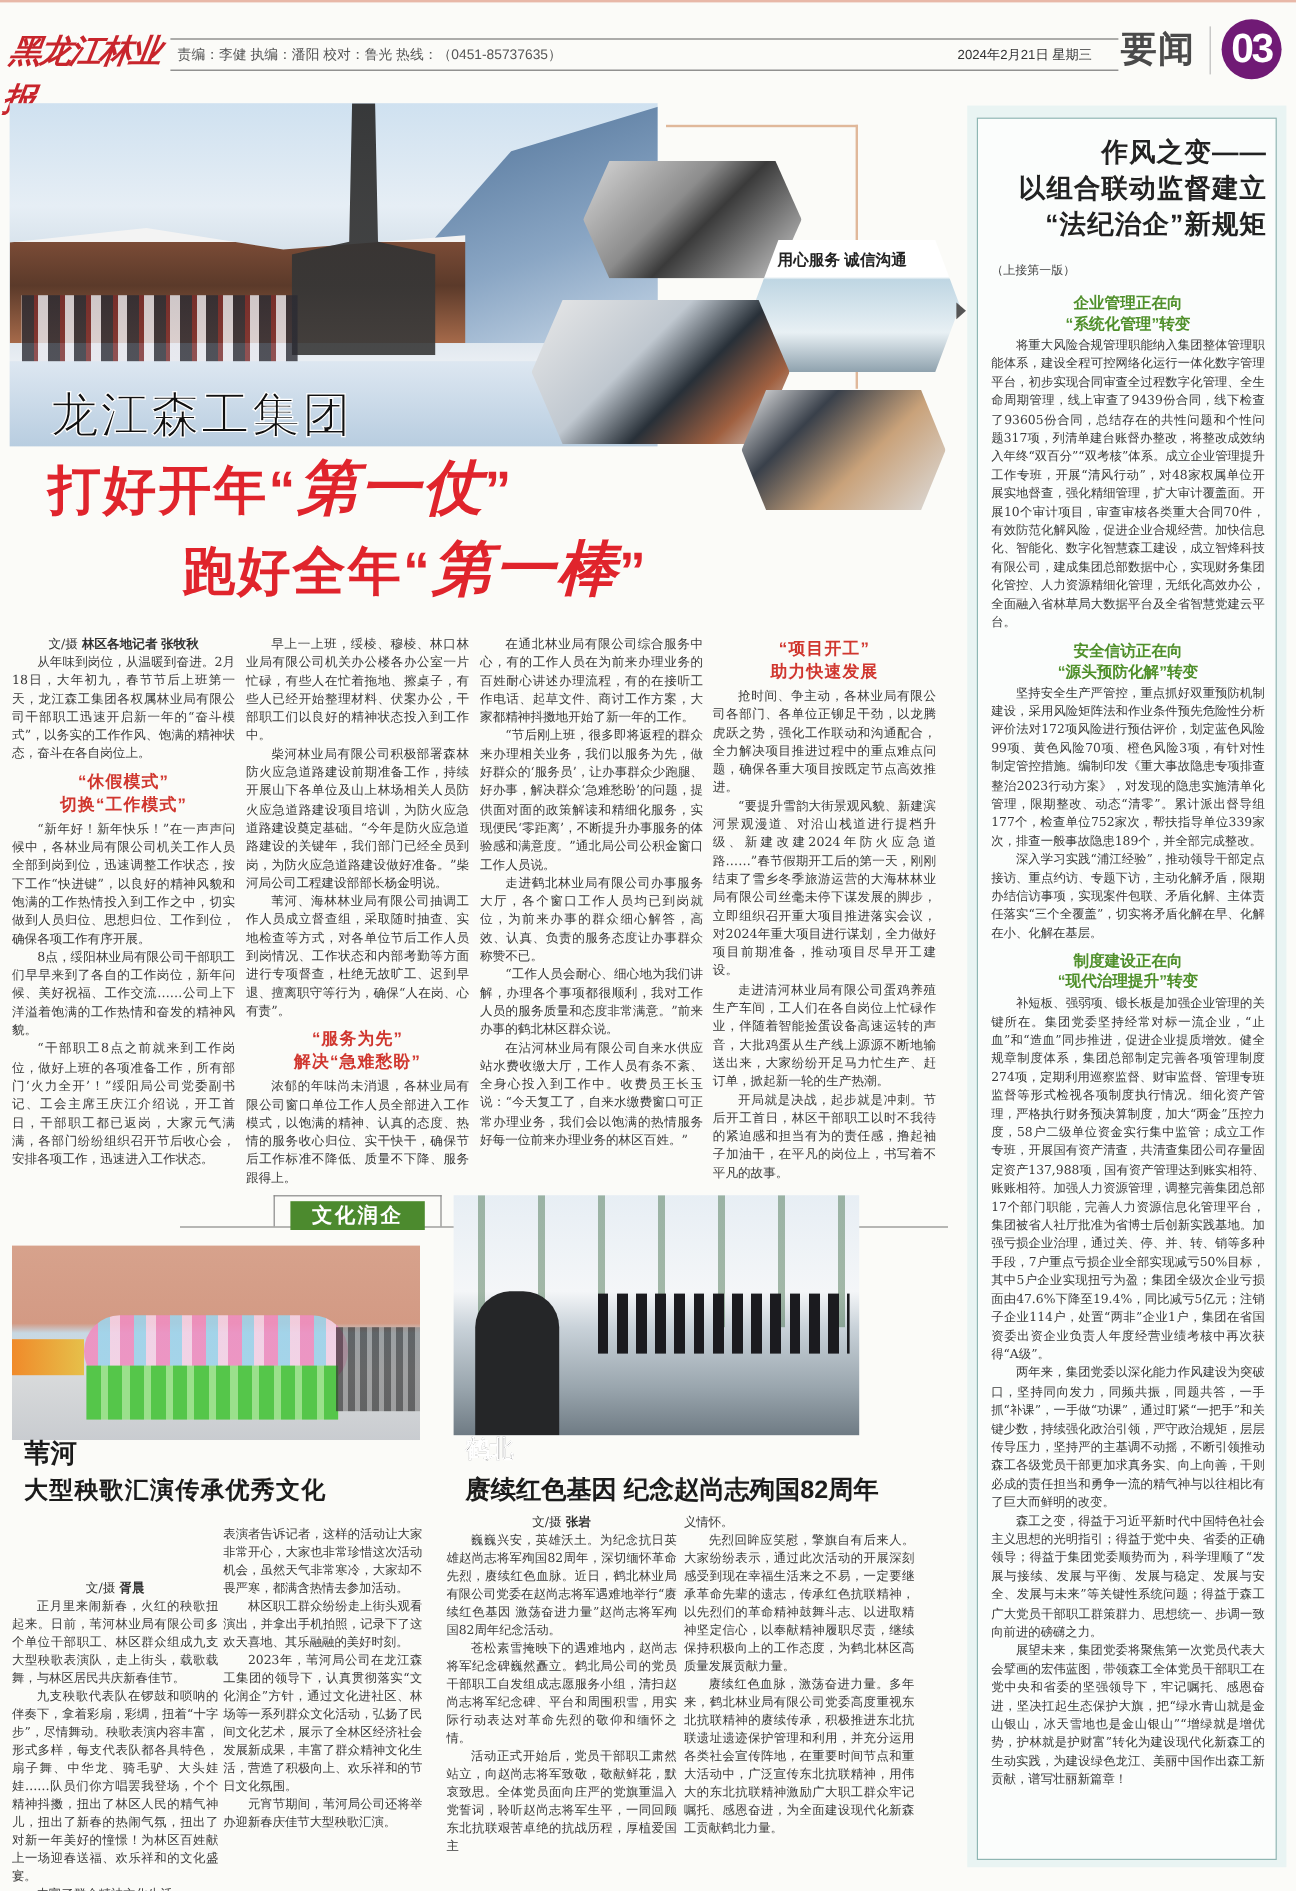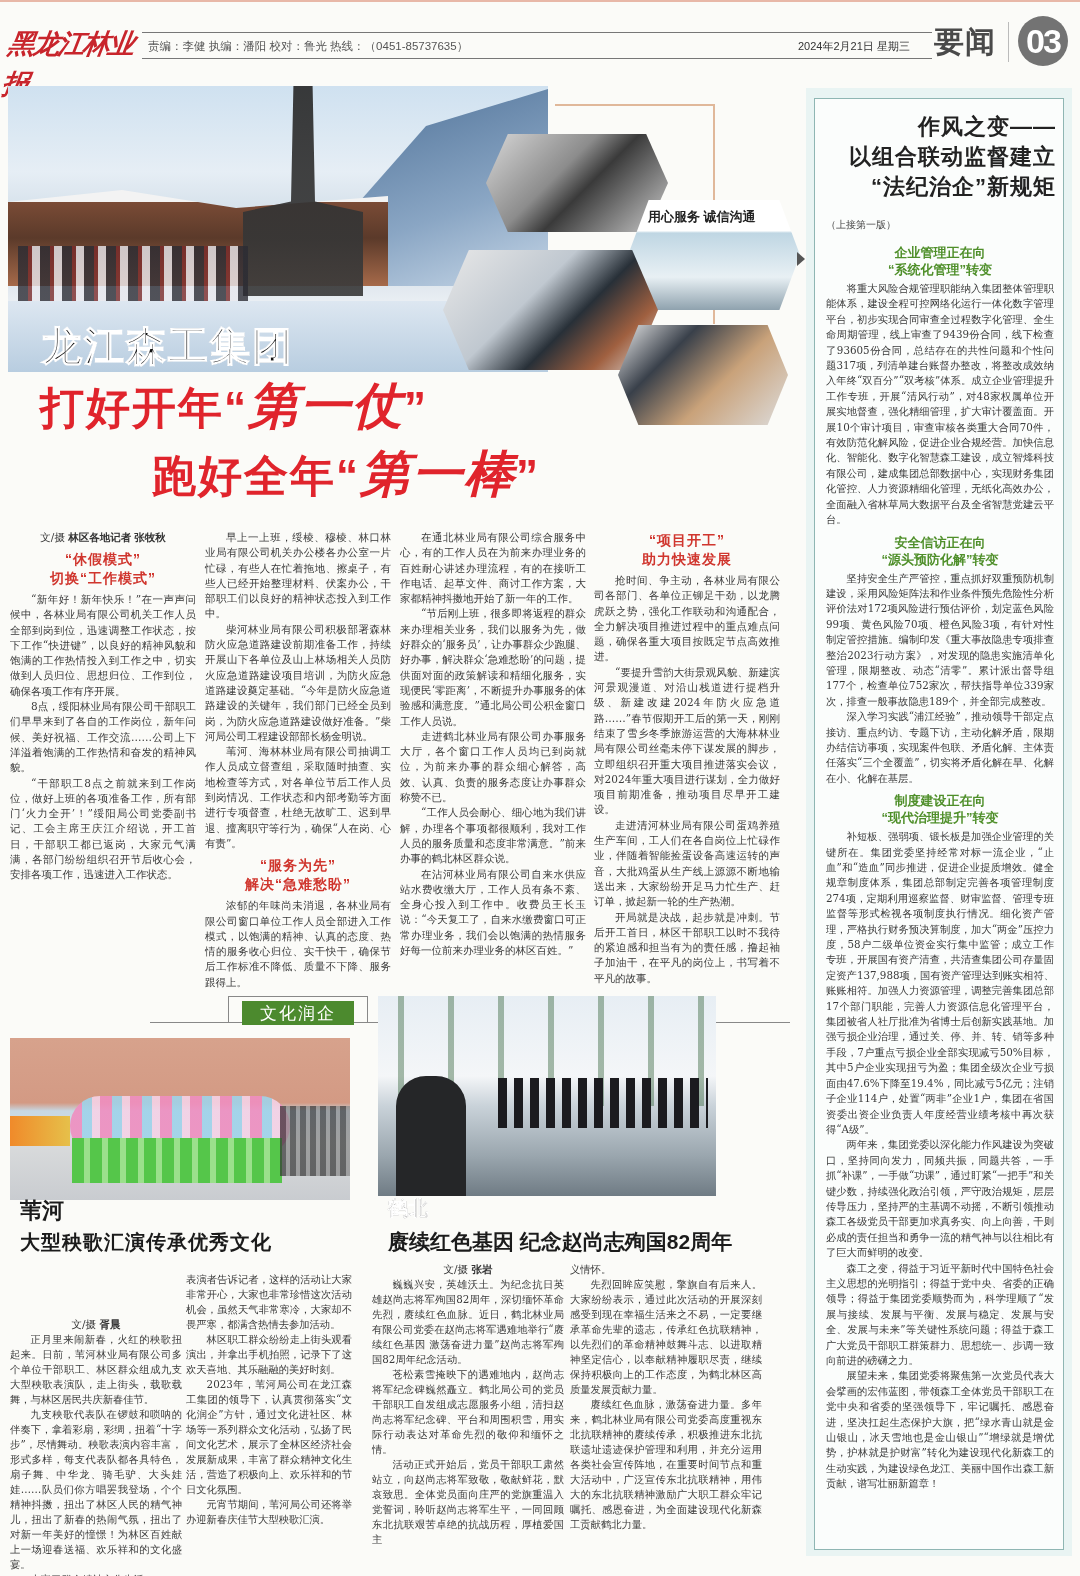--- a/index.html
+++ b/index.html
@@ -8,56 +8,56 @@
 
   
   .topline { position:absolute; left:0; top:0; width:1080px; height:2px; background:#e8b8a8; }
   .logo { position:absolute; left:8px; top:24px; width:128px; height:40px; color:#c8252c; font-family:"DejaVu Serif", serif; font-style:italic; font-weight:bold; font-size:27px; letter-spacing:-2px; line-height:40px; transform:skewX(-8deg); }
   .rule-top { position:absolute; left:142px; top:32px; width:790px; height:1px; background:#777; }
   .rule-bot { position:absolute; left:142px; top:58px; width:790px; height:1px; background:#777; }
   .credits { position:absolute; left:148px; top:36px; font-family:"Liberation Sans", sans-serif; font-size:11.5px; color:#555; line-height:20px; white-space:nowrap; }
   .date { position:absolute; left:798px; top:36px; font-family:"Liberation Sans", sans-serif; font-size:11px; color:#333; line-height:20px; white-space:nowrap; }
   .section { position:absolute; left:934px; top:20px; font-family:"DejaVu Serif", serif; font-size:30px; font-weight:bold; color:#4a4a4a; letter-spacing:1px; line-height:44px; }
   .vsep { position:absolute; left:1008px; top:22px; width:1px; height:40px; background:#bbb; }
-  .pagebadge { position:absolute; left:1018px; top:16px; width:50px; height:50px; border-radius:50%; background:#737373; color:#fff; font-family:"Liberation Sans", sans-serif; font-size:34px; font-weight:bold; text-align:center; line-height:50px; letter-spacing:-2px; }
+  .pagebadge { position:absolute; left:1018px; top:16px; width:50px; height:50px; border-radius:50%; background:#701a75; color:#fff; font-family:"Liberation Sans", sans-serif; font-size:34px; font-weight:bold; text-align:center; line-height:50px; letter-spacing:-2px; }
 
   
   .hero-photo { position:absolute; left:8px; top:86px; width:540px; height:286px; overflow:hidden;
      background: linear-gradient(180deg,#cfe1f0 0%,#e6eef5 30%,#c8d6e2 55%,#e9eef3 75%,#d7e1ea 100%); }
   .hero-photo .hill { position:absolute; left:330px; top:0; width:220px; height:200px; background:linear-gradient(160deg,#4c6f96 0%,#8aa6c4 60%,#c8d8e8 100%); clip-path:polygon(0 100%,0 70%,40% 20%,100% 0,100% 100%); }
   .hero-photo .houses { position:absolute; left:0; top:80px; width:380px; height:120px; background:linear-gradient(180deg,#f3f3f3 0%,#f3f3f3 30%,#7a4b36 30%,#5b3a2a 60%,#a66a4a 100%); clip-path:polygon(0 30%,30% 20%,60% 35%,100% 25%,100% 100%,0 100%); }
   .hero-photo .machine { position:absolute; left:235px; top:0px; width:120px; height:210px; background:linear-gradient(180deg,#2a2a2a,#3b3b3b); clip-path:polygon(42% 0,58% 0,60% 55%,100% 60%,100% 100%,0 100%,0 60%,40% 55%); opacity:.92; }
   .hero-photo .crowd { position:absolute; left:10px; top:160px; width:230px; height:60px; background:repeating-linear-gradient(90deg,#2b2b33 0 10px,#7a2a2a 10px 14px,#e8e8ee 14px 22px); opacity:.8; }
   .hero-photo .snow { position:absolute; left:0; top:215px; width:540px; height:71px; background:linear-gradient(180deg,#dde7f1,#b8cde0); }
 
   .collage-frame { position:absolute; left:555px; top:104px; width:160px; height:220px; border:2px solid #e0b89a; border-left:none; border-bottom:none; }
   .hex { position:absolute; clip-path:polygon(12% 0,88% 0,100% 50%,88% 100%,12% 100%,0 50%); }
   .hex1 { left:486px; top:134px; width:182px; height:98px; background:linear-gradient(135deg,#d8d8d8,#8c8c8c 40%,#3a3a3a 55%,#cfcfcf); }
   .hex2 { left:628px; top:200px; width:172px; height:110px; background:linear-gradient(180deg,#ffffff 0%,#ffffff 28%,#bfd6e3 30%,#e8f0f4 70%,#8fa2ae 100%); }
   .hex3 { left:443px; top:250px; width:215px; height:120px; background:linear-gradient(135deg,#e8e8e8,#c0c8d0 40%,#283038 60%,#a06040 80%,#ddd); }
   .hex4 { left:618px; top:325px; width:170px; height:100px; background:linear-gradient(135deg,#eee,#39404a 30%,#c9a27a 60%,#ddd); }
   .hex2-caption { position:absolute; left:648px; top:208px; font-family:"Liberation Sans", sans-serif; font-weight:bold; font-size:13px; color:#222; white-space:nowrap;text-align:right; }
 
-  .hero-title1 { position:absolute; left:42px; top:322px; font-family:"Liberation Sans", sans-serif; font-weight:bold; font-size:40px; color:#111; letter-spacing:2px; -webkit-text-stroke:1px #fff; line-height:48px; }
+  .hero-title1 { position:absolute; left:42px; top:322px; font-family:"Liberation Sans", sans-serif; font-weight:normal; font-size:40px; color:#111; letter-spacing:2px; -webkit-text-stroke:1px #fff; line-height:48px; }
   .hero-title2, .hero-title3 { position:absolute; font-family:"Liberation Sans", sans-serif; font-weight:bold; color:#e0242c; font-size:44px; letter-spacing:2px; line-height:56px; white-space:nowrap; }
   .hero-title2 { left:40px; top:378px; }
   .hero-title3 { left:152px; top:446px; }
   .hero-title2 em, .hero-title3 em { font-style:italic; font-size:50px; }
 
   
   .byline { font-size:10.5px; text-align:center; color:#333; line-height:15px; }
   .byline b { font-family:"Liberation Sans", sans-serif; }
   .col { position:absolute; font-size:10.5px; line-height:15.3px; color:#3a3a3a; text-align:justify; }
   .col p { text-indent:2em; }
   .subhead { font-family:"Liberation Sans", sans-serif; font-weight:bold; color:#d0362e; text-align:center; font-size:14px; line-height:19px; margin:5px 0 4px; letter-spacing:1px; }
 
   
   .culture-line { position:absolute; left:150px; top:1022px; width:640px; height:1px; background:#888; }
   .culture-tag-wrap { position:absolute; left:228px; top:996px; width:140px; height:26px; border:1px solid #888; border-bottom:none; }
-  .culture-tag { position:absolute; left:242px; top:1001px; width:112px; height:24px; background:#4c8a2e; color:#fff; font-family:"DejaVu Serif", serif; font-weight:normal; font-size:17px; text-align:center; line-height:24px; letter-spacing:2px; }
+  .culture-tag { position:absolute; left:242px; top:1001px; width:112px; height:24px; background:#4c8a2e; color:#fff; font-family:"DejaVu Serif", serif; font-weight:bold; font-size:17px; text-align:center; line-height:24px; letter-spacing:2px; }
 
   .photo-yangge { position:absolute; left:10px; top:1038px; width:340px; height:162px; overflow:hidden; background:linear-gradient(180deg,#d7a28c 0%,#d39a84 40%,#c7d8e3 45%,#d9dbdc 65%,#c9ccd0 100%); }
   .photo-yangge .band { position:absolute; left:60px; top:58px; width:220px; height:60px; border-radius:40px; background:repeating-linear-gradient(90deg,#ef8ec0 0 12px,#9fd3ea 12px 22px,#f5d2e6 22px 30px); opacity:.9; }
   .photo-yangge .dancers { position:absolute; left:62px; top:100px; width:210px; height:45px; background:repeating-linear-gradient(90deg,#55c64a 0 12px,#9be08c 12px 18px); }
   .photo-yangge .left { position:absolute; left:0; top:78px; width:60px; height:30px; background:linear-gradient(90deg,#f08a2a,#e6c04a); }
   .photo-yangge .crowd { position:absolute; left:270px; top:68px; width:70px; height:70px; background:repeating-linear-gradient(90deg,#333 0 6px,#888 6px 10px); opacity:.7; }
 
   .photo-memorial { position:absolute; left:378px; top:996px; width:338px; height:200px; overflow:hidden; background:linear-gradient(180deg,#e7eef4 0%,#f4f6f8 40%,#c9d2d9 55%,#9aa6ae 80%,#6f7b84 100%); }
   .photo-memorial .trees { position:absolute; left:0; top:0; width:338px; height:110px; background:repeating-linear-gradient(90deg,transparent 0 20px,#3d6a43 20px 26px,transparent 26px 50px); opacity:.45; }
   .photo-memorial .row { position:absolute; left:120px; top:82px; width:210px; height:50px; background:repeating-linear-gradient(90deg,#1b1b1f 0 9px,transparent 9px 16px); }
@@ -105,20 +105,21 @@
 <div class="hex2-caption">用心服务  诚信沟通</div>
 <div class="hex hex3"></div>
 <div class="hex hex4"></div>
 
 <div class="hero-title1">龙江森工集团</div>
 <div class="hero-title2"><span>打好开年“</span><em>第一仗</em><span>”</span></div>
 <div class="hero-title3"><span>跑好全年“</span><em>第一棒</em><span>”</span></div>
 
 <div class="col" style="left:10px; top:530px; width:186px;">
   <div class="byline"><span>文/摄</span> <b>林区各地记者  张牧秋</b></div>
+  <p>从年味到岗位，从温暖到奋进。2月18日，大年初九，春节节后上班第一天，龙江森工集团各权属林业局有限公司干部职工迅速开启新一年的“奋斗模式”，以务实的工作作风、饱满的精神状态，奋斗在各自岗位上。</p>
   <div class="subhead">
       <div>“休假模式”</div>
       <div>切换“工作模式”</div>
     </div>
   <p>“新年好！新年快乐！”在一声声问候中，各林业局有限公司机关工作人员全部到岗到位，迅速调整工作状态，按下工作“快进键”，以良好的精神风貌和饱满的工作热情投入到工作之中，切实做到人员归位、思想归位、工作到位，确保各项工作有序开展。</p>
   <p>8点，绥阳林业局有限公司干部职工们早早来到了各自的工作岗位，新年问候、美好祝福、工作交流……公司上下洋溢着饱满的工作热情和奋发的精神风貌。</p>
   <p>“干部职工8点之前就来到工作岗位，做好上班的各项准备工作，所有部门‘火力全开’！”绥阳局公司党委副书记、工会主席王庆江介绍说，开工首日，干部职工都已返岗，大家元气满满，各部门纷纷组织召开节后收心会，安排各项工作，迅速进入工作状态。</p>
 </div>
 
 <div class="col" style="left:205px; top:530px; width:186px;">

